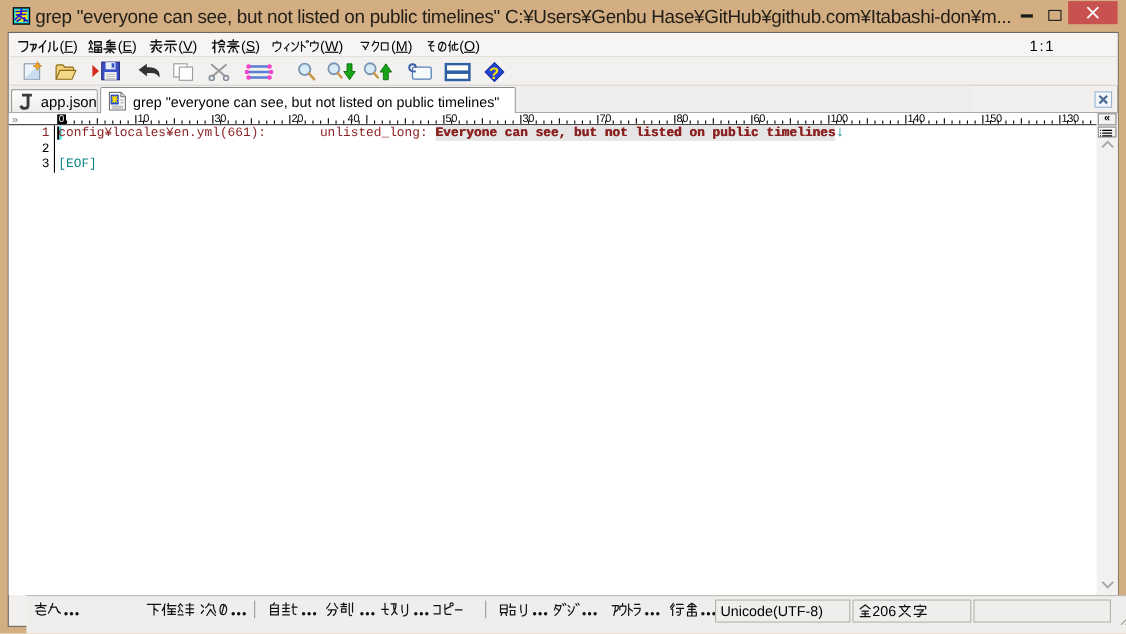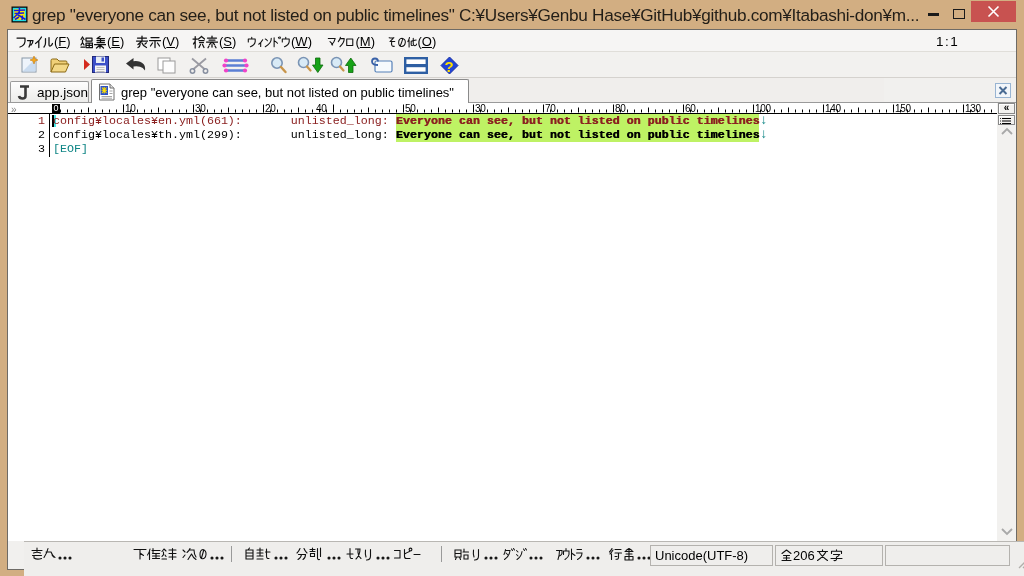--- a/index.html
+++ b/index.html
@@ -21,21 +21,21 @@
 #tab1{left:2px;top:3px;width:79px;height:21px;background:linear-gradient(#fdfdfd,#ececea);border:1px solid #9b9b9b;border-bottom:none;border-radius:2px 2px 0 0}
 #tab2{left:83px;top:1px;width:378px;height:24px;background:#fff;border:1px solid #8a8a8a;border-bottom:none;border-radius:2px 2px 0 0}
 #tabline{left:0;top:24px;width:1008px;height:1px;background:#9a9a9a}
 #tabx{left:987px;top:5px;width:16px;height:15px;background:#f2f6fa;border:1px solid #98b4d2;color:#4a6c94;font-size:11px;font-weight:bold;text-align:center;line-height:14px}
 #main{left:0;top:73px;width:1008px;height:438px;background:#fff}
 #ruler{left:0;top:0;width:989px;height:10.5px;background:#fff;border-bottom:1px solid #000}
 #editor{left:0;top:10.5px;width:989px;height:427px;background:#fff;font-family:"Liberation Mono",monospace;font-size:11.667px;line-height:14.2px;white-space:pre}
 .ln{left:0;height:14.2px;width:989px}
 .num{position:absolute;left:0;top:0;width:37px;text-align:right;color:#000}
 .txt{position:absolute;left:45px;top:0;color:#000}
-.hl{background:#bef264;font-weight:bold;text-shadow:0.5px 0 currentColor}
+.hl{background:#e5e5e5;font-weight:bold;text-shadow:0.5px 0 currentColor}
 .cr{color:#0e8585;font-size:13.5px;letter-spacing:0}
 #sbar{left:989px;top:0;width:19px;height:438px;background:#f2f1ef}
 #statusbar{left:16px;top:511px;width:1008px;height:44px;background:#efeeec;border-top:1px solid #b9b7b3;font-size:13px}
 .sfield{position:absolute;top:3px;height:21px;border:1px solid #b4b2ae;font-size:13px;color:#000;padding:2px 4px;white-space:nowrap}
 .sep{position:absolute;top:4px;width:1px;height:16px;background:#9a9a9a}
 .rl{position:absolute;top:0.5px;font-size:10px;color:#000;font-family:Liberation Sans, sans-serif;line-height:9.5px;letter-spacing:-0.3px}
 .slbl{position:absolute;top:5px}
 svg{display:block}
 .k{stroke:#111;stroke-width:1.25;fill:none;stroke-linecap:round;stroke-linejoin:round}
 </style></head>
@@ -259,21 +259,21 @@
         <span class="rl" style="left:817px">140</span>
         <span class="rl" style="left:887px">150</span>
         <span class="rl" style="left:957px">130</span>
         <div class="abs" style="left:44px;top:0.5px;width:8px;height:9.5px;background:#000;color:#fff;font-size:9px;line-height:9.5px;text-align:center;font-family:'Liberation Sans'">0</div>
    </div>
    <div class="abs" id="editor">
      <div class="abs" style="left:41px;top:0.5px;width:1.2px;height:42.5px;background:#000"></div>
      <div class="abs" style="left:44px;top:1px;width:2px;height:12px;background:#000"></div>
      <div class="abs" style="left:46px;top:1px;width:1.5px;height:12px;background:#4ae8e8"></div>
      <div class="abs ln" style="top:0"><span class="num" style="color:#8b2121">1</span><span class="txt" style="color:#8b2121">config¥locales¥en.yml(661):       unlisted_long: <b class="hl">Everyone can see, but not listed on public timelines</b><span class="cr">↓</span></span></div>
-     <div class="abs ln" style="top:14.2px"><span class="num">2</span><span class="txt">config¥locales¥th.yml(299):       unlisted_long: <b class="hl">Everyone can see, but not listed on public timelines</b><span class="cr">↓</span></span></div>
+     <div class="abs ln" style="top:14.2px"><span class="num">2</span></div>
      <div class="abs ln" style="top:28.4px"><span class="num">3</span><span class="txt" style="color:#0e8585">[EOF]</span></div>
    </div>
    <div class="abs" id="sbar">
      <div class="abs" style="left:1px;top:0;width:17px;height:10.5px;background:#f2f1ef;border:1px solid #888;box-shadow:inset 1px 1px 0 #fff;color:#000;font-size:10px;line-height:8px;text-align:center;font-weight:bold">«</div>
      <div class="abs" style="left:1px;top:11.5px;width:17px;height:10.5px;background:#f2f1ef;border:1px solid #888;box-shadow:inset 1px 1px 0 #fff">
        <svg width="15" height="8" viewBox="0 0 15 8" style="margin:1px auto">
             <path d="M3,1.5 H12 M3,4 H12 M3,6.5 H12 M1,1.5 H1.8 M1,4 H1.8 M1,6.5 H1.8" stroke="#000" stroke-width="1.1"></path>
           </svg>
      </div>
      <svg class="abs" style="left:3px;top:24px" width="14" height="9" viewBox="0 0 14 9">

